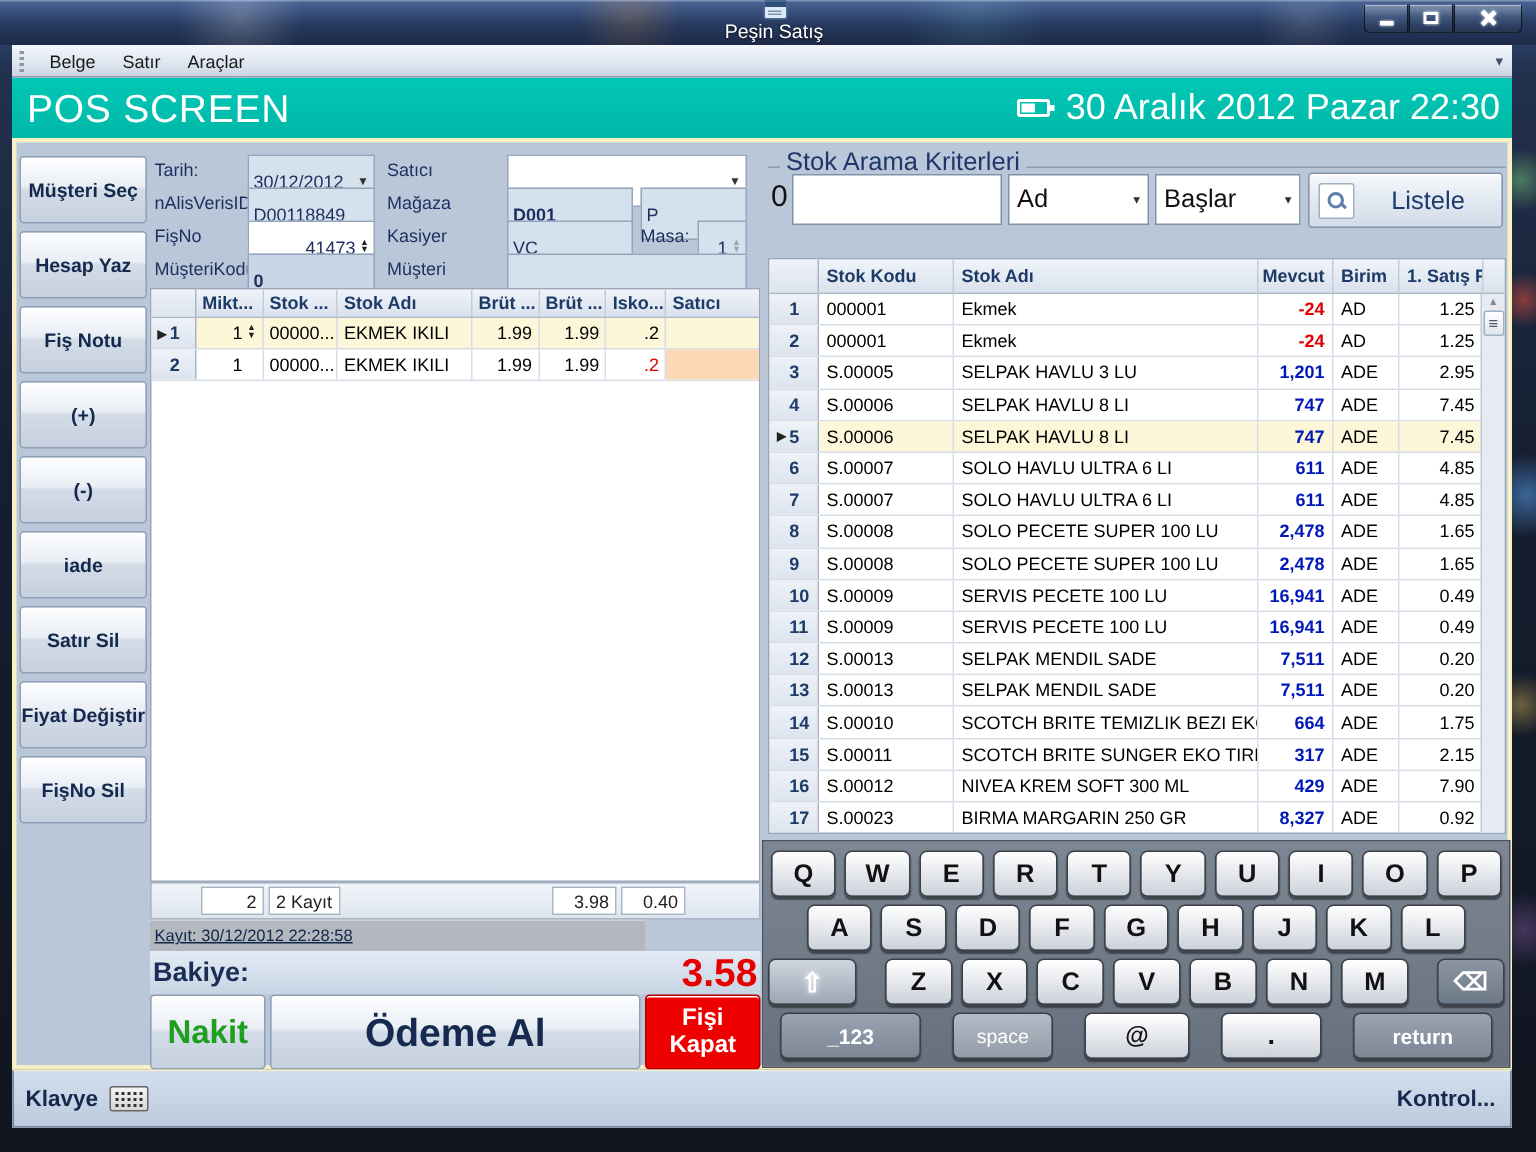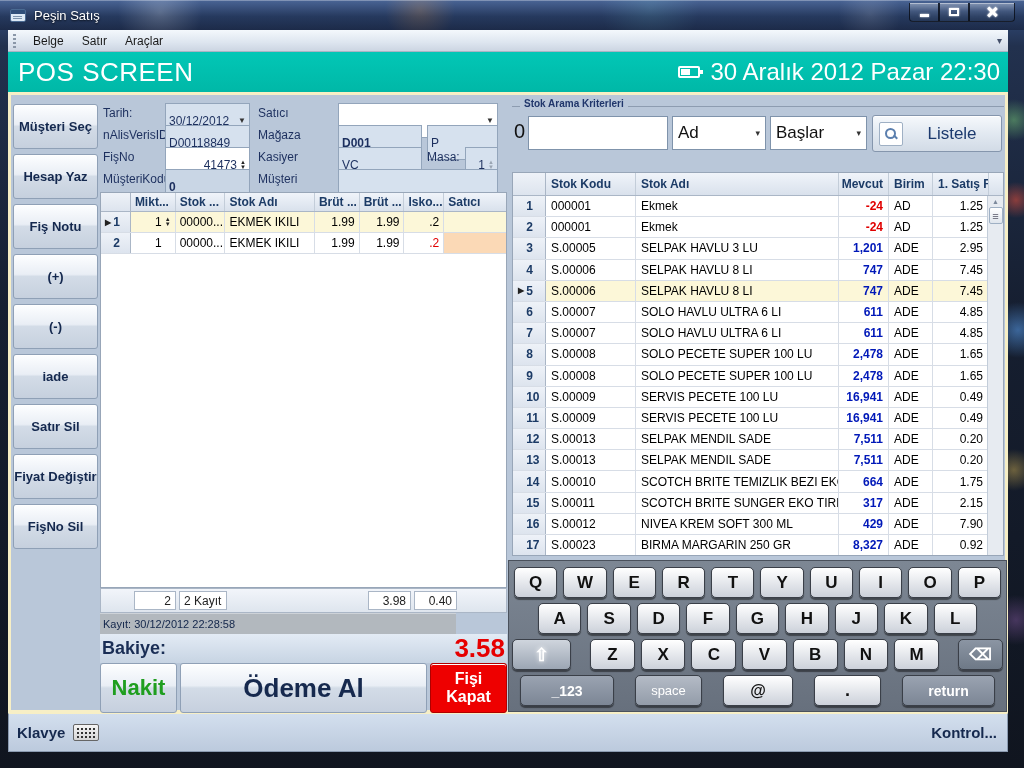--- a/index.html
+++ b/index.html
@@ -14,21 +14,21 @@
       radial-gradient(circle 30px at 1014px 120px, rgba(120,200,120,.5), transparent 70%),
       radial-gradient(circle 26px at 1016px 200px, rgba(230,80,60,.55), transparent 70%),
       radial-gradient(circle 40px at 1018px 330px, rgba(90,160,240,.55), transparent 70%),
       radial-gradient(circle 30px at 1014px 470px, rgba(240,200,90,.4), transparent 70%),
       radial-gradient(circle 36px at 1016px 620px, rgba(150,100,180,.4), transparent 70%),
       linear-gradient(180deg, #37558b 0%, #22314e 6%, #161f31 40%, #10151f 100%);
   }
   
   .titlebar { position:absolute; left:0; top:0; width:1024px; height:30px;
     background:linear-gradient(180deg, rgba(90,115,160,.55), rgba(30,45,75,.55) 55%, rgba(20,30,55,.6));
-    box-shadow:inset 0 1px 0 rgba(255,255,255,.3); display:flex; align-items:center; }
+    box-shadow:inset 0 1px 0 rgba(255,255,255,.3); display:flex; align-items:center;flex-direction:column; }
   .app-icon { width:16px; height:13px; margin-left:10px; border:1px solid #4a6a92; border-radius:2px;
     background:linear-gradient(180deg,#2f4f7a 0 4px, #dce9f6 4px); position:relative; }
   .app-icon::after { content:""; position:absolute; left:2px; top:6px; width:9px; height:1px;
     box-shadow:0 2px 0 #7b93ad; background:#7b93ad; }
   .win-title { color:#fff; font-size:13px; margin-left:8px; text-shadow:0 1px 2px rgba(0,0,0,.8); }
   .winbtns { position:absolute; right:9px; top:3px; display:flex; }
   .winbtn { width:30px; height:19px; border:1px solid rgba(10,15,25,.85); border-top:none;
     background:linear-gradient(180deg, rgba(255,255,255,.35), rgba(120,140,170,.25) 45%, rgba(40,60,90,.35));
     display:flex; align-items:center; justify-content:center; box-shadow:inset 0 1px 0 rgba(255,255,255,.4); }
   .winbtn:first-child { border-radius:0 0 0 4px; }
@@ -97,42 +97,42 @@
     border-right:1px solid #aab6c6 !important; }
   .marker { font-size:8px; margin-right:2px; color:#222; }
   .w30{width:30px;} .w45{width:45px;} .w50{width:50px;} .w90{width:90px;} .w40{width:40px;} .w62{width:62px; border-right:none !important;}
   
   .summary { position:absolute; left:0; top:488px; width:407px; height:25px;
     background:linear-gradient(180deg,#f2f5fa,#dee5ee); border:1px solid #aab6c6; }
   .sbox { position:absolute; top:2px; height:19px; background:#fff; border:1px solid #aab6c6;
     font-size:12px; color:#222; display:flex; align-items:center; padding:0 4px; }
   .sbox.right { justify-content:flex-end; }
   
-  .kayit { position:absolute; left:0; top:513px; width:356px; height:21px; background:#b2b8be;
-    border-top:1px solid #cdd2d8; font-size:11px; color:#12254a; display:flex; align-items:center; padding-left:3px; }
+  .kayit { position:absolute; left:0; top:513px; width:330px; height:21px; background:#b2b8be;
+    border-top:1px solid #cdd2d8; font-size:11px; color:#12254a; display:flex; align-items:center; padding-left:3px;text-decoration:underline; }
   
   .bakiye { position:absolute; left:0; top:534px; width:407px; height:29px;
     background:linear-gradient(180deg,#e3ebf5,#c7d4e3); display:flex; align-items:center; }
   .bakiye-label { font-size:18px; font-weight:bold; color:#1a2e55; margin-left:2px; }
   .bakiye-value { margin-left:auto; margin-right:2px; font-size:26px; font-weight:bold; color:#e60000; }
   
   .paybtns { position:absolute; left:0; top:563px; width:407px; height:50px; }
   .paybtn { position:absolute; top:0; height:50px; cursor:pointer;
     background:linear-gradient(180deg,#fdfeff,#e9eef5 45%,#d3dce7 50%,#c6d0de);
     border:1px solid #8fa0b6; border-radius:3px; box-shadow:inset 0 1px 0 #fff; }
   .nakit { left:0; width:77px; color:#1f9e1f; font-size:22px; font-weight:bold; }
   .odeme { left:80px; width:247px; color:#16294e; font-size:26px; font-weight:bold; }
   .fisikapat { left:330px; width:77px; background:#ee0000; border:1px solid #b00000; color:#fff;
     font-size:16px; font-weight:bold; line-height:18px; }
   
   .right-panel { position:absolute; left:501px; top:0; width:493px; height:618px; }
   .groupbox { position:absolute; left:0; top:3px; width:492px; height:70px; }
   .gb-line { position:absolute; left:0; top:6px; width:100%; display:flex; align-items:center; }
   .gb-dash { width:8px; height:1px; background:#8d9cb0; }
-  .gb-label { font-size:10px; font-weight:bold; color:#20366b; padding:0 4px; margin-top:-6px; }
+  .gb-label { font-size:17px; font-weight:normal; color:#20366b; padding:0 4px; margin-top:-6px; }
   .gb-rest { flex:1; height:1px; background:#8d9cb0; }
   .searchrow { position:absolute; left:0; top:16px; width:492px; height:40px; }
   .zero { position:absolute; left:2px; top:6px; font-size:20px; color:#111; }
   .s-input { position:absolute; left:16px; top:2px; width:140px; height:34px; background:#fff;
     border:1px solid #7f93ab; font-size:17px; padding:0 4px; }
   .combo { position:absolute; top:2px; height:34px; background:#fff; border:1px solid #7f93ab;
     display:flex; align-items:center; padding:0 5px; font-size:17px; color:#111; }
   .combo .arrow-dn { margin-left:auto; font-size:9px; }
   .combo.ad { left:160px; width:94px; }
   .combo.baslar { left:258px; width:97px; }

